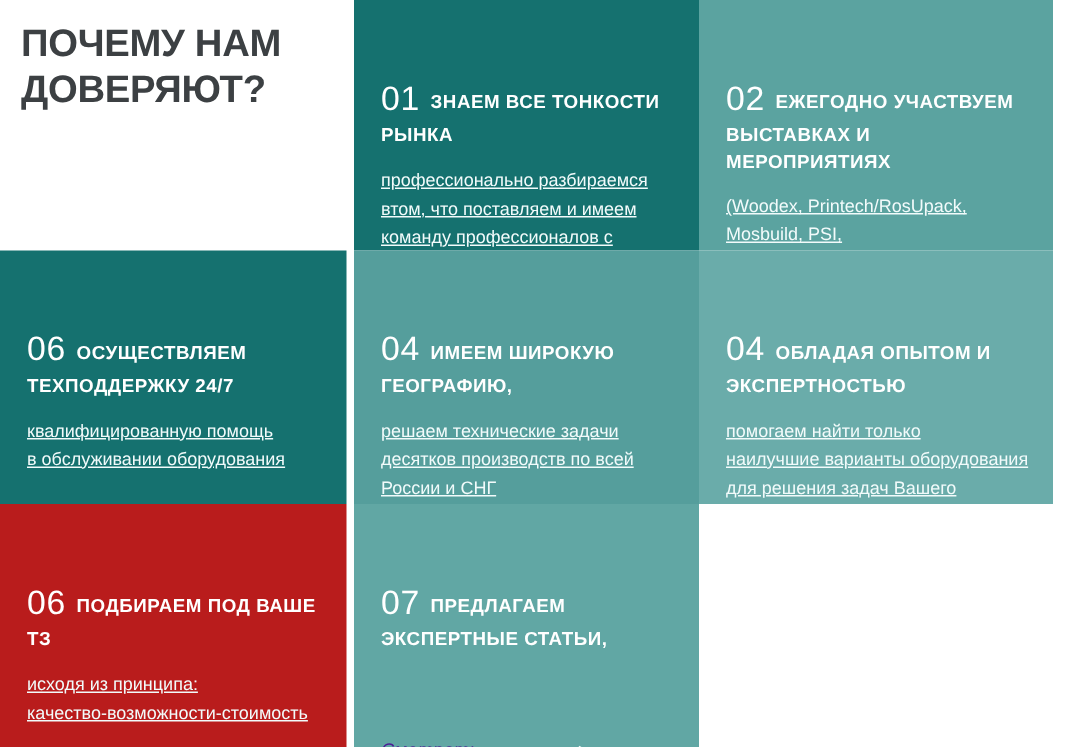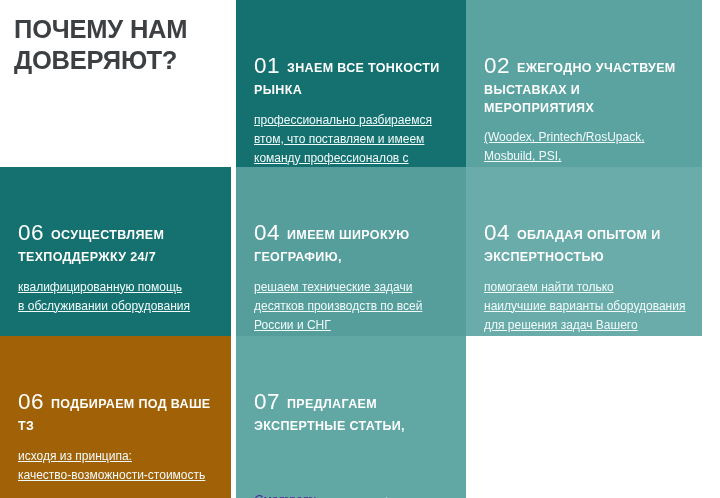--- a/index.html
+++ b/index.html
@@ -185,21 +185,21 @@
       <div class="head"><span class="num">04</span><span>ОБЛАДАЯ ОПЫТОМ
 И ЭКСПЕРТНОСТЬЮ</span></div>
       <div class="body-text">помогаем найти только
 наилучшие варианты оборудования
 для решения задач Вашего
 производства, минимизируя
 расходы</div>
     </div>
   </div>
 
-  <div class="cell" style="left:0px; top:336px; width:231px; height:162px; background:#a16207;">
+  <div class="cell" style="left:0px; top:336px; width:231px; height:162px; background:#b91c1c;">
     <div class="cell-inner">
       <div class="head"><span class="num">06</span><span>ПОДБИРАЕМ
 ПОД ВАШЕ ТЗ</span></div>
       <div class="body-text">исходя из принципа:
 качество-возможности-стоимость</div>
     </div>
   </div>
 
   <div class="cell" style="left:236px; top:336px; width:230px; height:162px; background:#61a7a4;">
     <div class="cell-inner">

